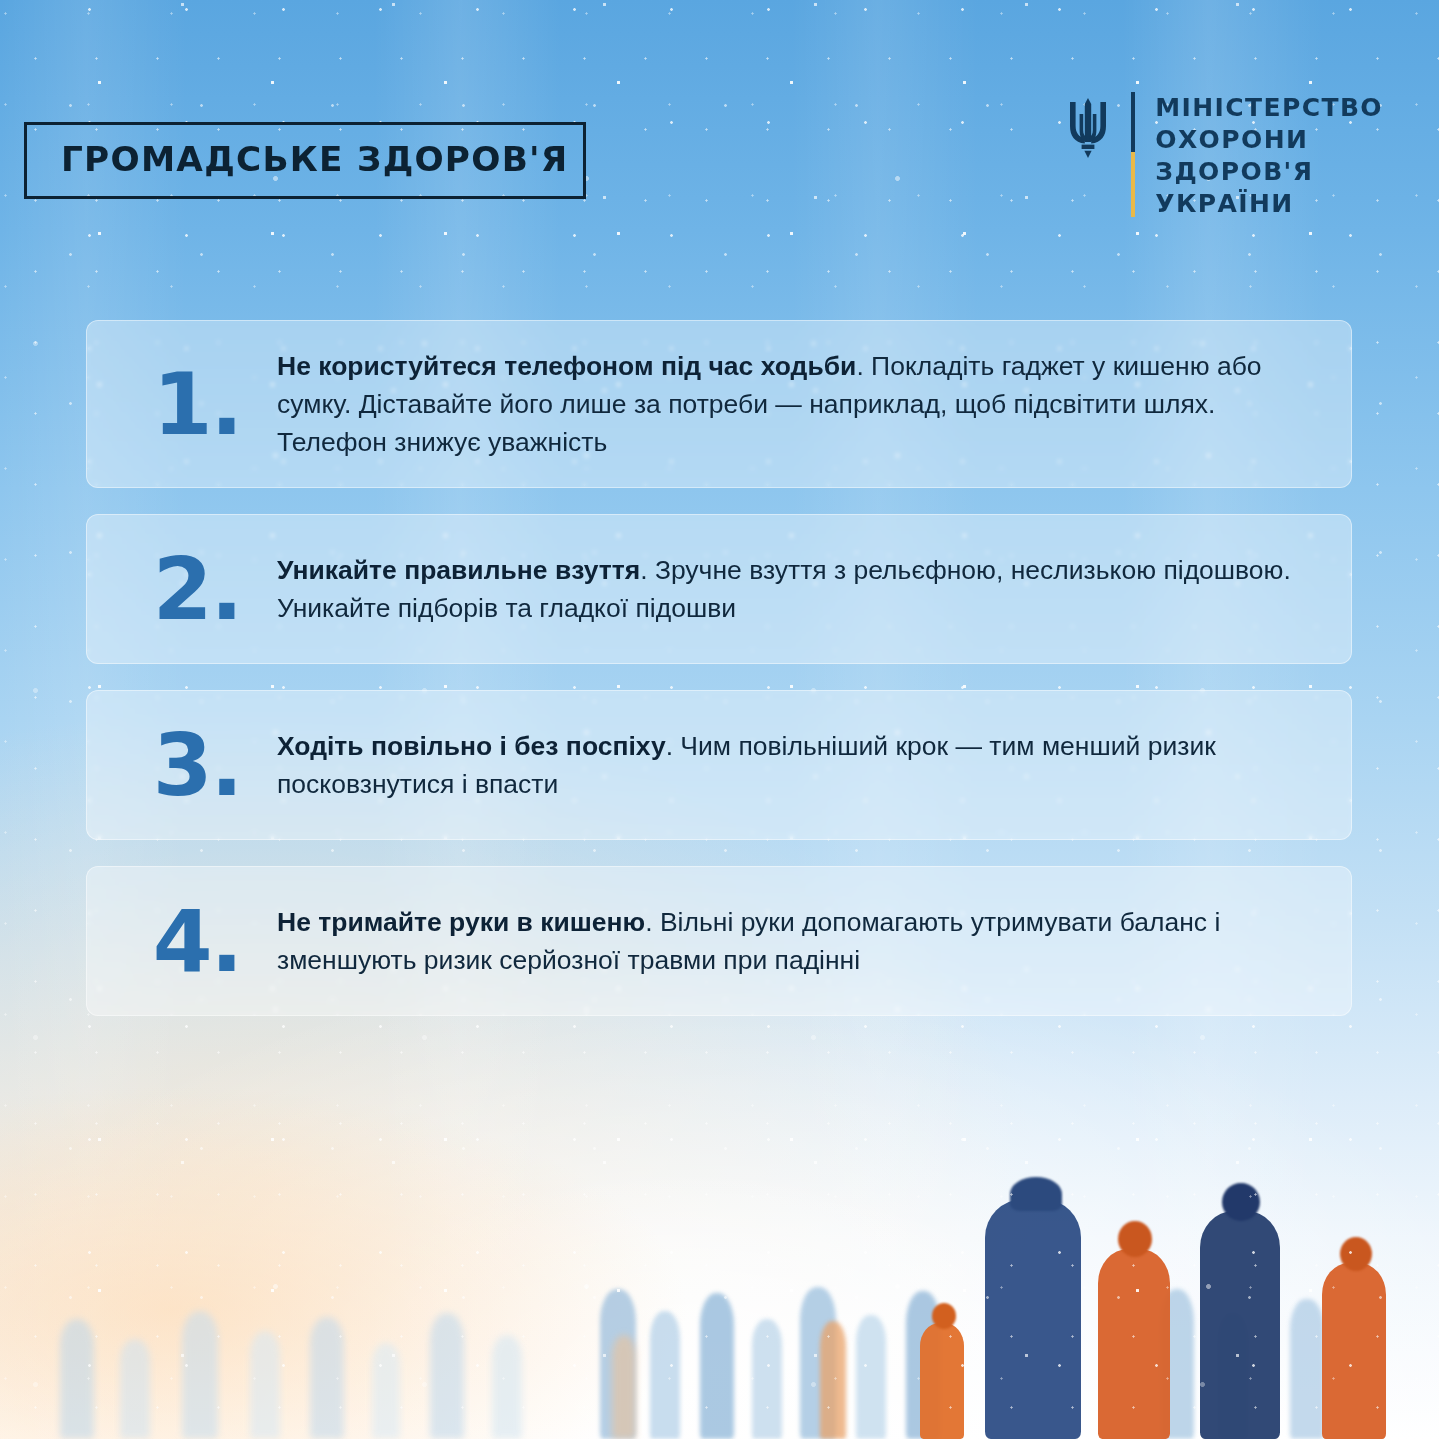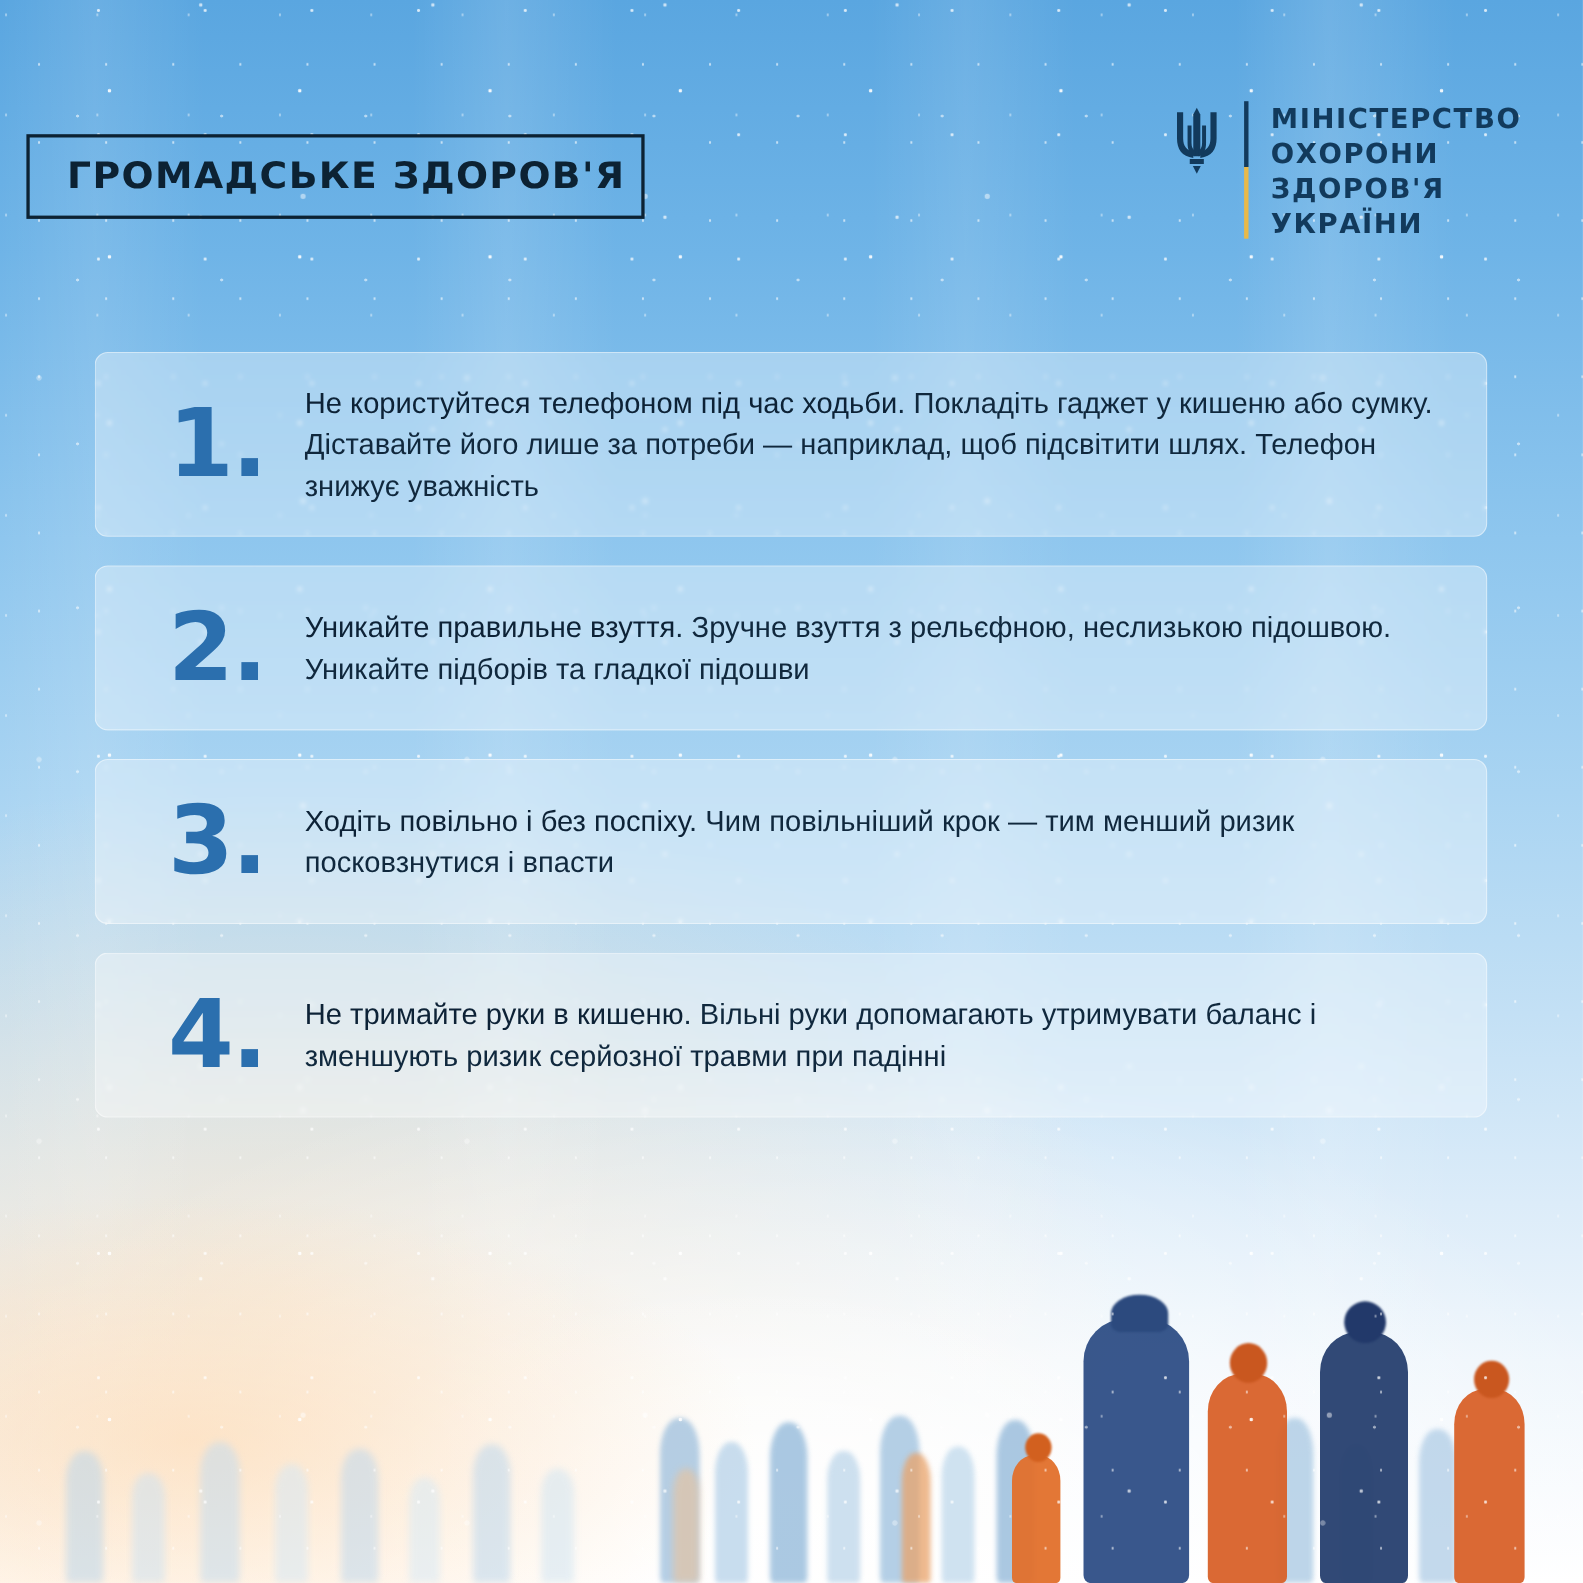--- a/index.html
+++ b/index.html
@@ -142,21 +142,21 @@
     color: #2b6fae;
     letter-spacing: -2px;
   }
   .card-text {
     font-size: 26.5px;
     line-height: 1.44;
     color: #10283d;
     font-family: "Liberation Sans", sans-serif;
   }
   .card-text b {
-    font-weight: 400;
+    font-weight: 700;
     color: #0d2236;
   }
 
   
   .crowd {
     position: absolute;
     left: 0;
     right: 0;
     bottom: 0;
     height: 430px;

